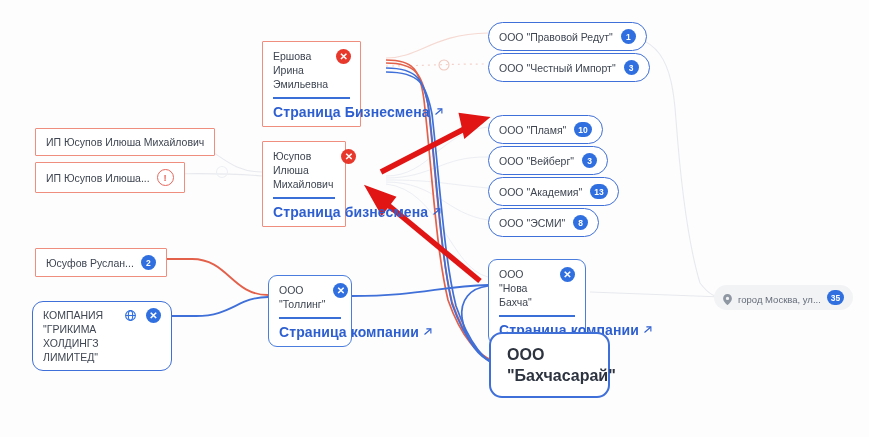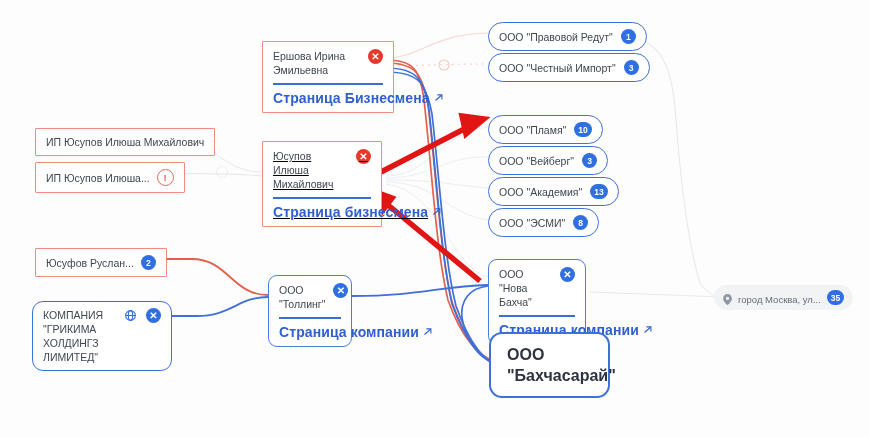--- a/index.html
+++ b/index.html
@@ -272,38 +272,38 @@
     <span class="ico ico-globe" style="margin-top:0;">
       <svg width="13" height="13" viewBox="0 0 24 24" fill="none" stroke="#2f6fe0" stroke-width="2">
         <circle cx="12" cy="12" r="9"></circle>
           <ellipse cx="12" cy="12" rx="4" ry="9"></ellipse>
         <line x1="3" y1="12" x2="21" y2="12"></line>
       </svg>
     </span>
     <span class="ico ico-close-blue">✕</span>
   </div>
 
-  <div class="node card" style="left:262px; top:41px; width:132px;">
+  <div class="node card" style="left:262px; top:41px; width:99px;">
     <div class="card-title-row">
       <span>Ершова Ирина Эмильевна</span>
       <span class="ico ico-close-red">✕</span>
     </div>
     <div class="card-rule"></div>
     <div class="card-link">
       <span>Страница Бизнесмена</span>
       <span class="ext-arrow">
         <svg width="9" height="9" viewBox="0 0 24 24" fill="none" stroke="#2e5fd0" stroke-width="3">
           <line x1="4" y1="20" x2="20" y2="6"></line>
             <polyline points="9,5 21,5 21,17"></polyline>
         </svg>
       </span>
     </div>
   </div>
 
-  <div class="node card" style="left:262px; top:141px; width:120px;text-decoration:underline;">
+  <div class="node card" style="left:262px; top:141px; width:84px;">
     <div class="card-title-row">
       <span>
         <span>Юсупов Илюша</span><br>
         <span>Михайлович</span>
       </span>
       <span class="ico ico-close-red">✕</span>
     </div>
     <div class="card-rule"></div>
     <div class="card-link">
       <span>Страница бизнесмена</span>

